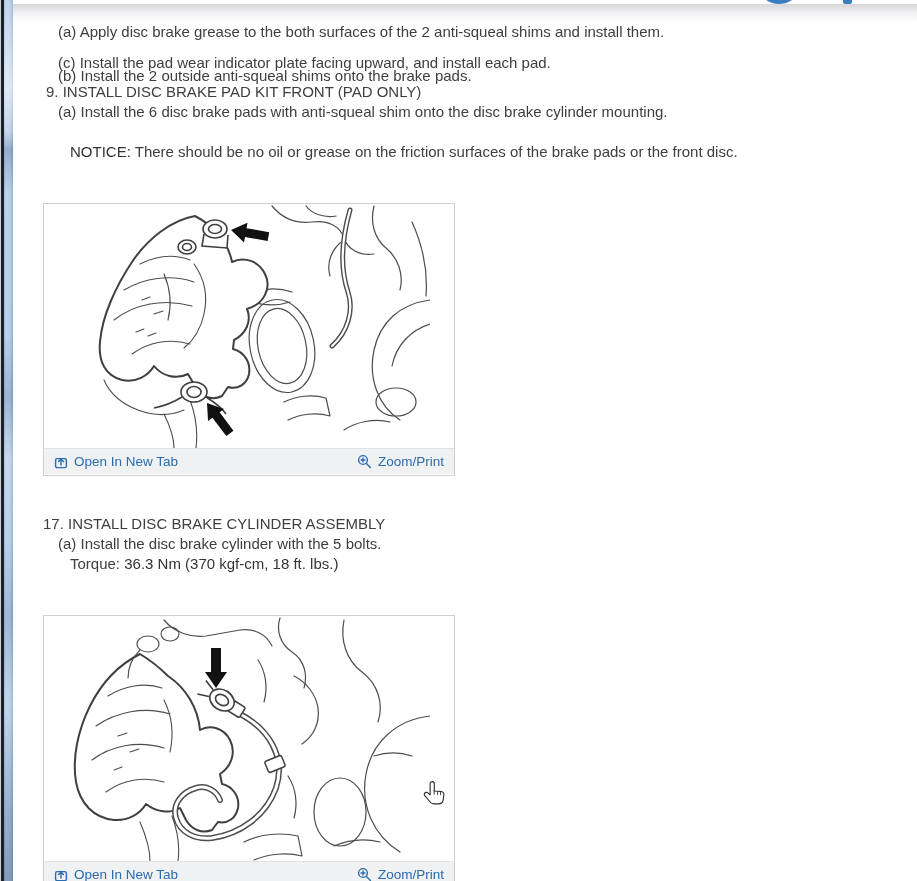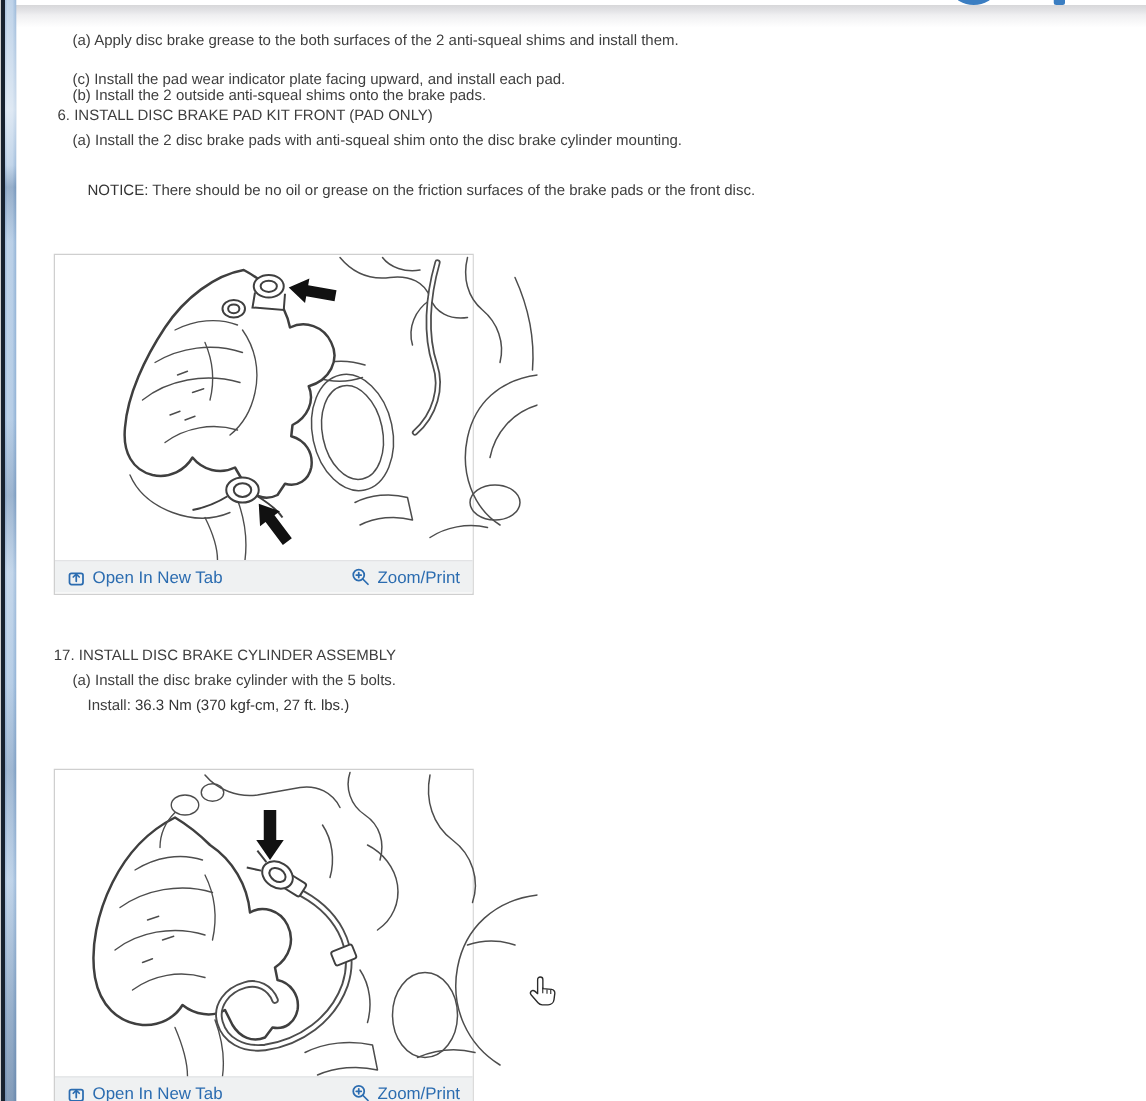--- a/index.html
+++ b/index.html
@@ -26,24 +26,24 @@
   
   .top-band{position:absolute;top:4px;left:8px;right:0;height:8px;
     background:linear-gradient(180deg,#d7d7d9 0%,#e6e6e9 70%,#efeff1 100%);}
   .top-band-fade{position:absolute;top:12px;left:8px;right:0;height:10px;
     background:linear-gradient(180deg,#efeff1 0%,#ffffff 100%);}
   .icon-partial-1{position:absolute;top:-16px;left:763px;width:32px;height:20px;
     border-radius:50%;background:#3b7ec2;}
   .icon-partial-2{position:absolute;top:-5px;left:843px;width:9px;height:9px;
     border-radius:2px;background:#3b7ec2;}
   
-  .line{position:absolute;font-size:12px;line-height:16px;white-space:nowrap;}
+  .line{position:absolute;font-size:15px;line-height:16px;white-space:nowrap;}
   .b{font-weight:normal;color:#333333;}
   
-  .figure{position:absolute;left:43px;width:336px;background:#fff;
+  .figure{position:absolute;left:43px;width:412px;background:#fff;
     border:1px solid #cfcfcf;box-sizing:border-box;}
   .fig-canvas{width:100%;background:#fff;}
   .fig-footer{
     height:26px;background:#eff1f2;border-top:1px solid #e2e3e5;
     display:flex;justify-content:space-between;align-items:center;
     padding:0 10px;box-sizing:border-box;
   }
   .fig-link{display:flex;align-items:center;gap:6px;color:#2b6cb0;
     font-size:13.5px;text-decoration:none;cursor:pointer;}
   .fig-link svg{display:block;}
@@ -55,22 +55,22 @@
 
 <div class="icon-partial-1"></div>
 <div class="icon-partial-2"></div>
 <div class="top-band"></div>
 <div class="top-band-fade"></div>
 <div class="left-strip"></div>
 
 <div class="line" style="top:24px;left:58px;">(a) Apply disc brake grease to the both surfaces of the 2 anti-squeal shims and install them.</div>
 <div class="line" style="top:44px;left:58px;margin-top:24px;">(b) Install the 2 outside anti-squeal shims onto the brake pads.</div>
 <div class="line" style="top:55px;left:58px;">(c) Install the pad wear indicator plate facing upward, and install each pad.</div>
-<div class="line" style="top:84px;left:46px;">6. INSTALL DISC BRAKE PAD KIT FRONT (PAD ONLY)</div>
-<div class="line" style="top:104px;left:58px;">(a) Install the 2 disc brake pads with anti-squeal shim onto the disc brake cylinder mounting.</div>
+<div class="line" style="top:84px;left:46px;">9. INSTALL DISC BRAKE PAD KIT FRONT (PAD ONLY)</div>
+<div class="line" style="top:104px;left:58px;">(a) Install the 6 disc brake pads with anti-squeal shim onto the disc brake cylinder mounting.</div>
 <div class="line" style="top:144px;left:70px;"><span class="b">NOTICE:</span><span> There should be no oil or grease on the friction surfaces of the brake pads or the front disc.</span></div>
 
 <div class="figure" style="top:203px;height:273px;">
   <div class="fig-canvas" style="height:244px;">
     <svg width="386" height="244" viewBox="0 0 386 244">
       <g stroke="#4d4d4d" fill="none" stroke-width="1.2" stroke-linecap="round" stroke-linejoin="round">
         <path d="M228,2 C238,14 252,20 268,18 C284,16 296,22 300,34 C304,46 316,52 330,50"></path>
         <path d="M262,2 C268,10 280,14 292,12"></path>
         <path d="M330,2 C326,18 330,34 342,44 C354,54 360,70 356,86"></path>
         <path d="M368,18 C378,40 384,66 382,92"></path>
@@ -139,21 +139,21 @@
           <path d="M6,4 L6,8 M4,6 L8,6"></path>
         </svg>
       </span>
       <span>Zoom/Print</span>
     </a>
   </div>
 </div>
 
 <div class="line" style="top:516px;left:43px;">17. INSTALL DISC BRAKE CYLINDER ASSEMBLY</div>
 <div class="line" style="top:536px;left:58px;">(a) Install the disc brake cylinder with the 5 bolts.</div>
-<div class="line" style="top:556px;left:70px;"><span>Install: </span><span class="b">36.3 Nm (370 kgf-cm, 27 ft. lbs.)</span></div>
+<div class="line" style="top:556px;left:70px;"><span>Torque: </span><span class="b">36.3 Nm (370 kgf-cm, 18 ft. lbs.)</span></div>
 
 <div class="figure" style="top:615px;height:281px;">
   <div class="fig-canvas" style="height:245px;">
     <svg width="386" height="245" viewBox="0 0 386 245">
       <g stroke="#4d4d4d" fill="none" stroke-width="1.2" stroke-linecap="round" stroke-linejoin="round">
         <path d="M120,4 C130,16 146,22 162,20 L196,14 C210,12 222,18 228,30"></path>
         <path d="M236,2 C232,14 236,28 248,36 C260,44 264,58 260,72"></path>
         <path d="M300,4 C296,24 302,44 318,56 C334,68 340,88 334,106"></path>
         <path d="M386,100 C352,104 328,126 322,158 C316,190 330,220 356,236"></path>
         <ellipse cx="296" cy="196" rx="26" ry="34"></ellipse>

